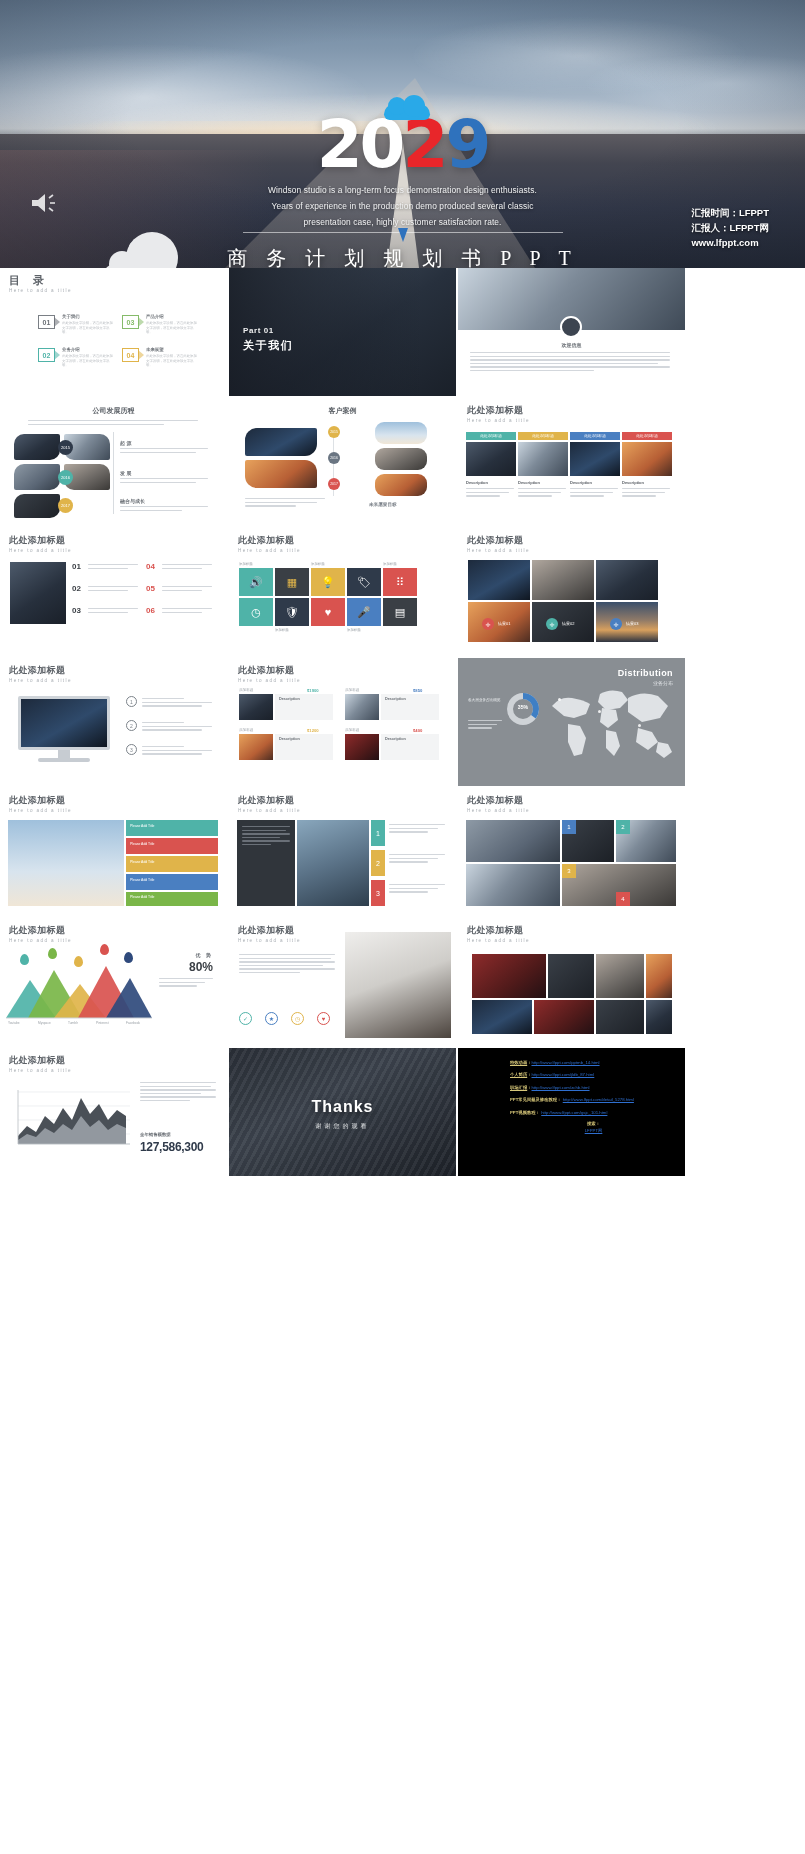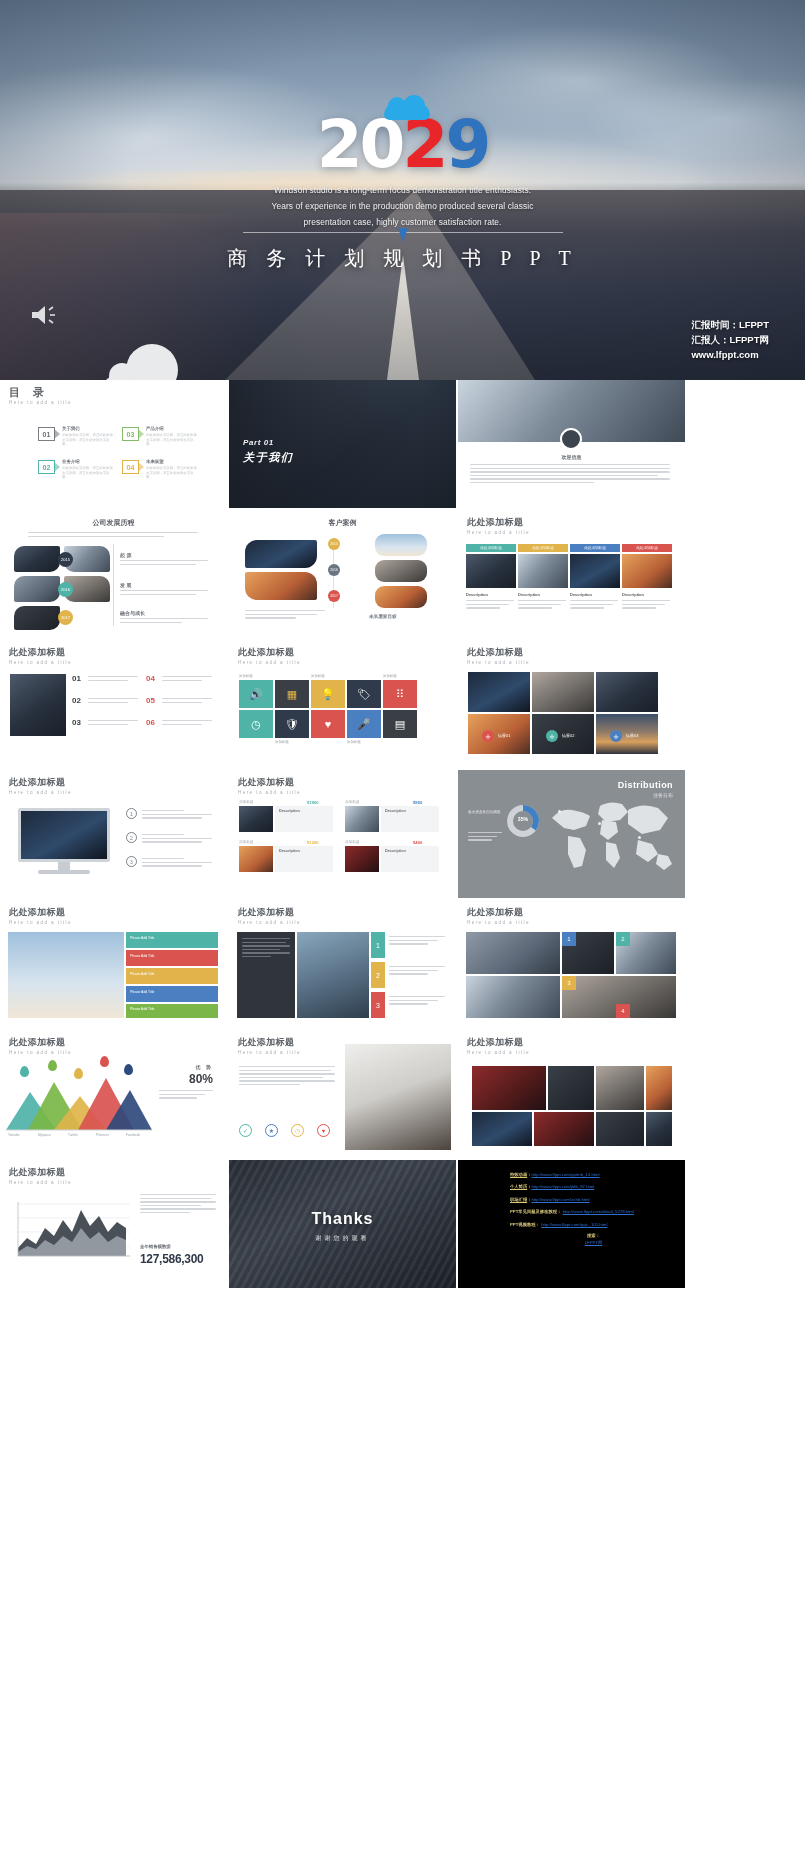--- a/index.html
+++ b/index.html
@@ -8,21 +8,21 @@
     background: #ffffff;
     font-family: "Liberation Sans", "DejaVu Sans", sans-serif;
     -webkit-font-smoothing: antialiased;
   }
   .page { width: 805px; position: relative; }
 
   
   .hero {
     position: relative;
     width: 805px;
-    height: 380px;
+    height: 268px;
     overflow: hidden;
     background: linear-gradient(180deg,
         #6f87a0 0%, #8197ad 18%, #9aadc0 32%,
         #b6c2cf 42%, #c9cfd4 48%,
         #7b7f86 53%, #4d5663 60%,
         #343d4b 72%, #2b3340 85%, #222a36 100%);
   }
   .hero .sky-clouds {
     position: absolute; left: 0; top: 0; width: 100%; height: 52%;
     background:
@@ -205,21 +205,21 @@
     content: ""; position: absolute; right: -6px; top: 1px;
     border-top: 5px solid transparent;
     border-bottom: 5px solid transparent;
     border-left: 6px solid currentColor;
     opacity: .55;
   }
   .cat-txt { position: absolute; left: 24px; top: -1px; width: 52px; }
   .cat-txt b { display: block; font-size: 4.4px; color: #6a6f75; margin-bottom: 2px; }
   .cat-txt span { display: block; font-size: 3.4px; color: #b6babf; line-height: 4.6px; }
 
-  .part-label { position: absolute; font-style: italic; }
+  .part-label { position: absolute; }
   .part-label .p-en {
     color: #ffffff; font-size: 8px; letter-spacing: .6px; font-weight: 600; opacity: .92;
   }
   .part-label .p-cn {
     color: #ffffff; font-size: 11px; font-weight: 700; letter-spacing: 1.6px; margin-top: 3px;
   }
   .part-label.dark .p-en, .part-label.dark .p-cn { color: #555b61; }
 
   
   .links {
@@ -269,21 +269,21 @@
     <div class="road-shade-l"></div>
     <div class="vignette"></div>
 
     <div class="hero-inner">
       <div class="year-cloud"></div>
       <div class="year">
         <span class="d1">2</span><span class="d2">0</span><span class="d3">2</span><span class="d4">9</span>
       </div>
 
       <div class="hero-desc">
-        <div>Windson studio is a long-term focus demonstration title enthusiasts.</div>
+        <div>Windson studio is a long-term focus demonstration design enthusiasts.</div>
         <div>Years of experience in the production demo produced several classic</div>
         <div>presentation case, highly customer satisfaction rate.</div>
       </div>
 
       <div class="hero-rule"></div>
       <div class="hero-pin"></div>
 
       <div class="hero-title">商 务 计 划 规 划 书 P P T</div>
 
       <div class="hero-meta">

